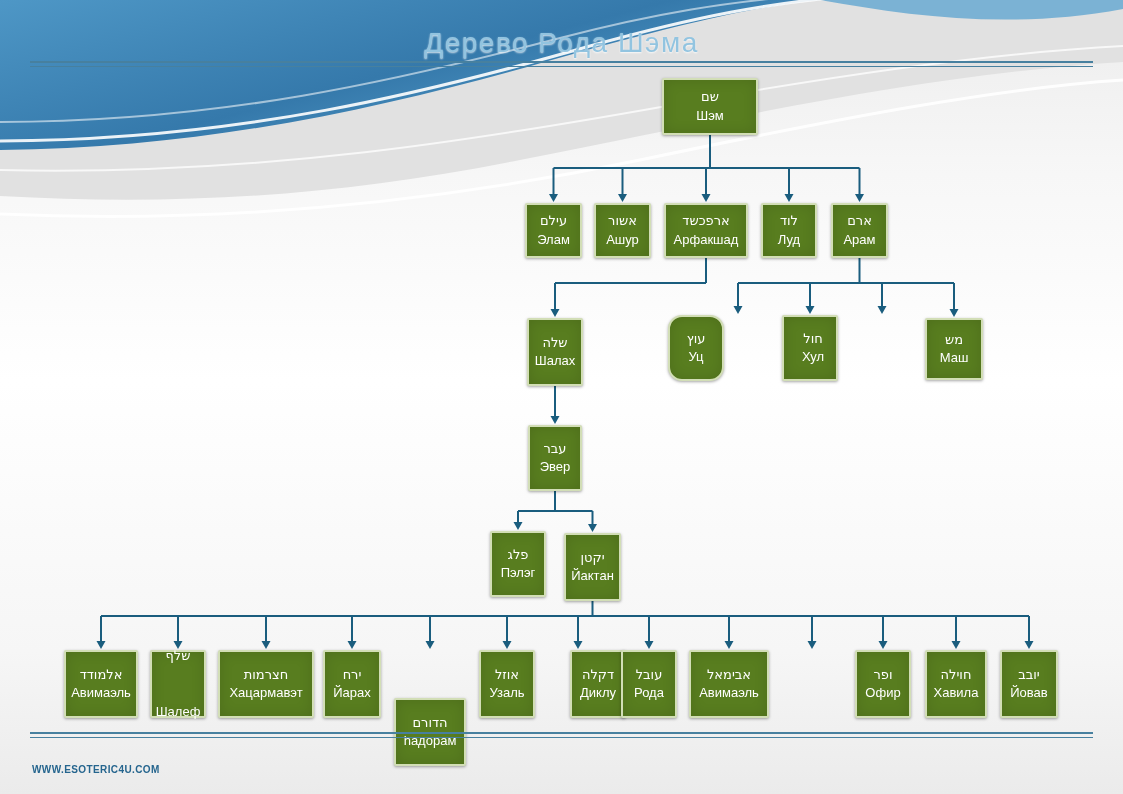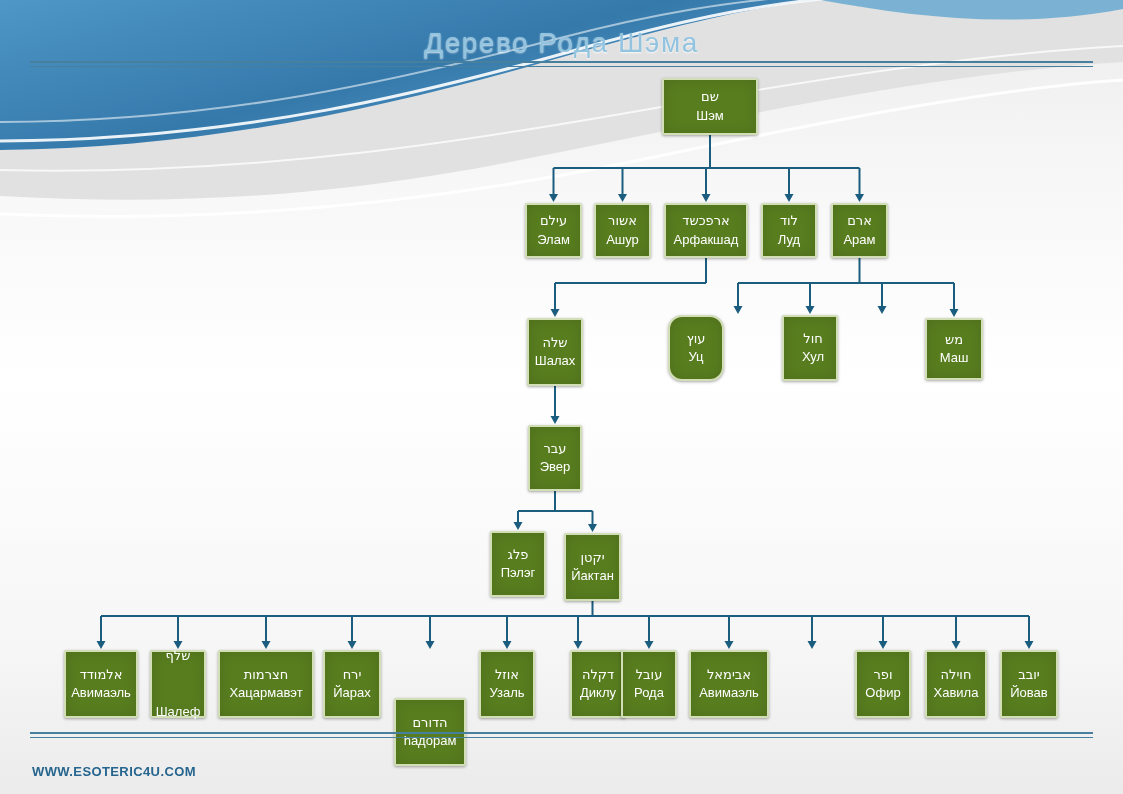--- a/index.html
+++ b/index.html
@@ -37,21 +37,21 @@
     box-shadow:0 1px 3px rgba(0,0,0,.35), inset 0 0 14px rgba(0,0,0,.12);
     color:#ffffff;
     display:flex; flex-direction:column; align-items:center; justify-content:center;
     gap:2px; font-size:13px; line-height:1.25; white-space:nowrap;
   }
   .node .hebrew { direction:rtl; font-family:"DejaVu Sans", sans-serif; }
   .node .russian { font-family:"Liberation Sans", sans-serif; }
 
   .footer-url {
     position:absolute; left:32px; top:764px; z-index:4;
-    font-size:13px; font-weight:700; letter-spacing:.4px;
+    font-size:10px; font-weight:700; letter-spacing:.4px;
     color:var(--footer-color,#25658e); text-decoration:none; cursor:pointer;
   }
 </style>
 </head>
 <body>
 
 <div id="page">
 
   <svg id="header-wave" width="1123" height="235" viewBox="0 0 1123 235">
     <defs>

